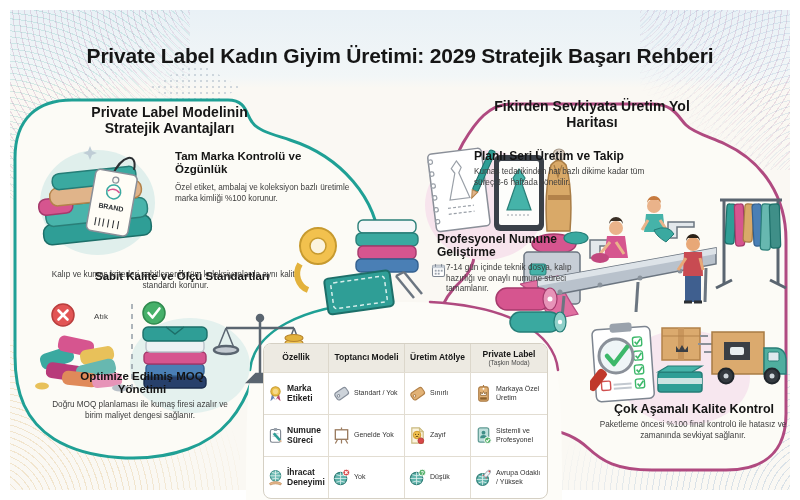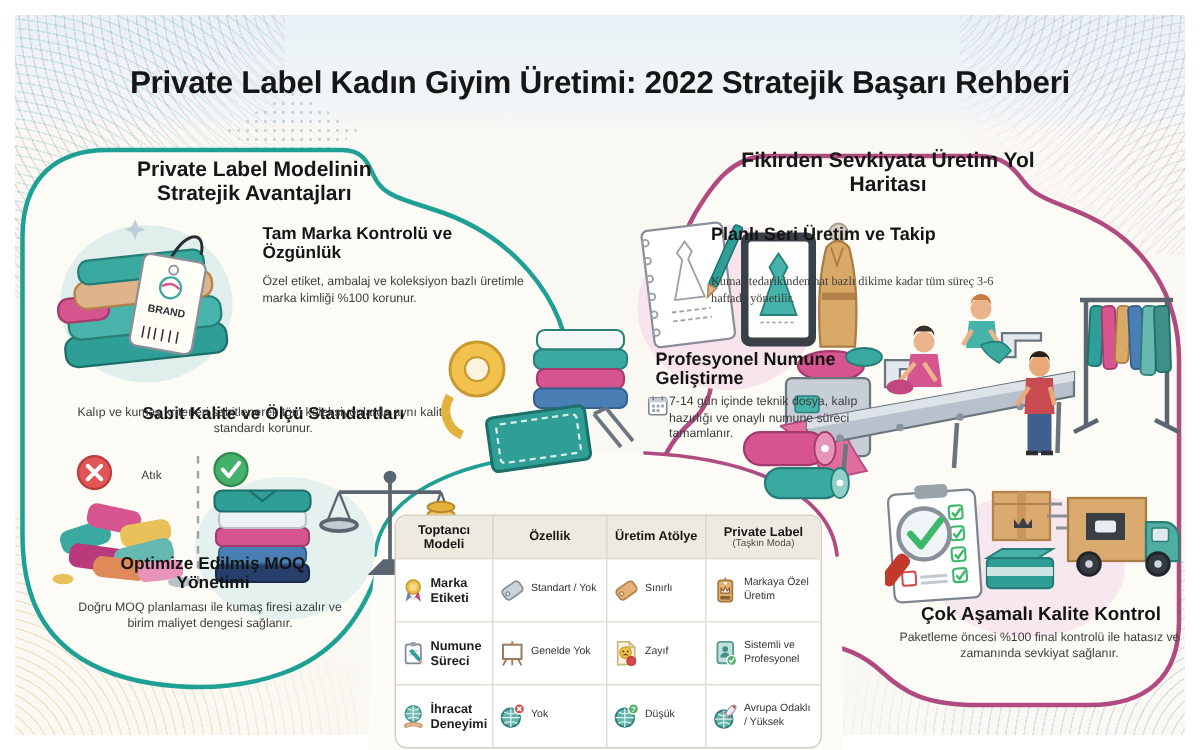--- a/index.html
+++ b/index.html
@@ -74,21 +74,21 @@
     <path d="M 158,4 C 232,4 294,18 306,52 C 315,78 316,120 316,202 H 0 C 0,120 1,78 10,52 C 22,18 84,4 158,4 Z" fill="#fdfcf8"></path>
     <path d="M 4,72 C 8,34 54,8 132,4" fill="none" stroke="#1fa095" stroke-width="2.5" stroke-linecap="round"></path>
     <path d="M 312,72 C 308,34 262,8 184,4" fill="none" stroke="#b04a80" stroke-width="2.5" stroke-linecap="round"></path>
   </svg>
 
   <div class="soft" style="left:40px;top:150px;width:115px;height:105px;background:#e0efec;"></div>
   <div class="soft" style="left:130px;top:318px;width:120px;height:95px;background:#e4f1ee;"></div>
   <div class="soft" style="left:425px;top:150px;width:120px;height:110px;background:#f7e4ed;"></div>
   <div class="soft" style="left:620px;top:330px;width:130px;height:95px;background:#f7e7ef;"></div>
 
-  <div class="abs main-title">Private Label Kadın Giyim Üretimi: 2022 Stratejik Başarı Rehberi</div>
+  <div class="abs main-title">Private Label Kadın Giyim Üretimi: 2029 Stratejik Başarı Rehberi</div>
 
   <div class="abs sec-title" style="left:62px;top:104px;width:215px;">Private Label Modelinin Stratejik Avantajları</div>
 
   <svg class="abs" style="left:26px;top:136px;" width="150" height="120" viewBox="0 0 150 120">
     <g transform="rotate(-6 70 80)">
       <rect x="16" y="84" width="108" height="20" rx="8" fill="#2f9e96" stroke="#1d6f69" stroke-width="1.5"></rect>
       <rect x="20" y="66" width="102" height="20" rx="8" fill="#49b4ab" stroke="#2a7f78" stroke-width="1.5"></rect>
       <rect x="14" y="58" width="34" height="16" rx="7" fill="#d6558f" stroke="#a53a6c" stroke-width="1.5"></rect>
       <rect x="26" y="48" width="92" height="18" rx="8" fill="#e0b48a" stroke="#b3824a" stroke-width="1.5"></rect>
       <rect x="30" y="34" width="84" height="16" rx="7" fill="#3aa9a0" stroke="#257d77" stroke-width="1.5"></rect>
@@ -214,21 +214,21 @@
     <path d="M 89,72 h 24" stroke="#9aa0a8" stroke-width="1" stroke-dasharray="2 2"></path>
     <g>
       <circle cx="141" cy="12" r="6" fill="#d9cfc4" stroke="#a89a8a" stroke-width="1.2"></circle>
       <path d="M 133,22 C 128,40 127,62 129,88 L 152,88 C 154,62 153,40 148,22 C 143,16 138,16 133,22 Z" fill="#d9a968" stroke="#a87c45" stroke-width="1.5"></path>
       <path d="M 136,22 l 4,12 4,-12" fill="none" stroke="#a87c45" stroke-width="1.2"></path>
       <rect x="130" y="52" width="22" height="5" fill="#b3824a"></rect>
     </g>
   </svg>
 
   <div class="abs h-item" style="left:474px;top:150px;width:200px;font-size:12px;">Planlı Seri Üretim ve Takip</div>
-  <div class="abs b-item" style="left:474px;top:183px;width:190px;font-family:Liberation Serif, serif;">Kumaş tedarikinden hat bazlı dikime kadar tüm süreç 3-6 haftada yönetilir.</div>
+  <div class="abs b-item" style="left:474px;top:167px;width:190px;">Kumaş tedarikinden hat bazlı dikime kadar tüm süreç 3-6 haftada yönetilir.</div>
 
   <svg class="abs" style="left:520px;top:172px;" width="268" height="150" viewBox="0 0 268 150">
     <g>
       <line x1="200" y1="28" x2="262" y2="28" stroke="#5a6570" stroke-width="3"></line>
       <line x1="204" y1="28" x2="204" y2="112" stroke="#5a6570" stroke-width="3"></line>
       <line x1="258" y1="28" x2="258" y2="112" stroke="#5a6570" stroke-width="3"></line>
       <line x1="196" y1="116" x2="212" y2="108" stroke="#5a6570" stroke-width="3"></line>
       <line x1="250" y1="108" x2="266" y2="116" stroke="#5a6570" stroke-width="3"></line>
       <g stroke-width="1.2">
         <rect x="206" y="32" width="9" height="40" rx="3" fill="#2f9e96" stroke="#1d6f69" transform="rotate(3 210 52)"></rect>
@@ -357,22 +357,22 @@
       <circle cx="182" cy="56" r="7.5" fill="#343a40" stroke="#20262c" stroke-width="2"></circle>
         <circle cx="182" cy="56" r="2.5" fill="#cfd6db"></circle>
     </g>
   </svg>
 
   <div class="abs h-item" style="left:598px;top:402px;width:192px;font-size:12.5px;text-align:center;">Çok Aşamalı Kalite Kontrol</div>
   <div class="abs b-item" style="left:592px;top:420px;width:202px;text-align:center;">Paketleme öncesi %100 final kontrolü ile hatasız ve zamanında sevkiyat sağlanır.</div>
 
 
   <div class="cmp-table">
+    <div class="c-hcell">Özellik</div>
     <div class="c-hcell">Toptancı Modeli</div>
-    <div class="c-hcell">Özellik</div>
     <div class="c-hcell">Üretim Atölye</div>
     <div class="c-hcell">
       <span>Private Label</span>
       <span class="sub">(Taşkın Moda)</span>
     </div>
 
     <div class="c-cell first">
       <svg width="17" height="17" viewBox="0 0 20 20">
         <polygon points="6,10 4,19 8,15.5 10,18" fill="#6a86b5"></polygon>
           <polygon points="14,10 16,19 12,15.5 10,18" fill="#b84b6e"></polygon>

